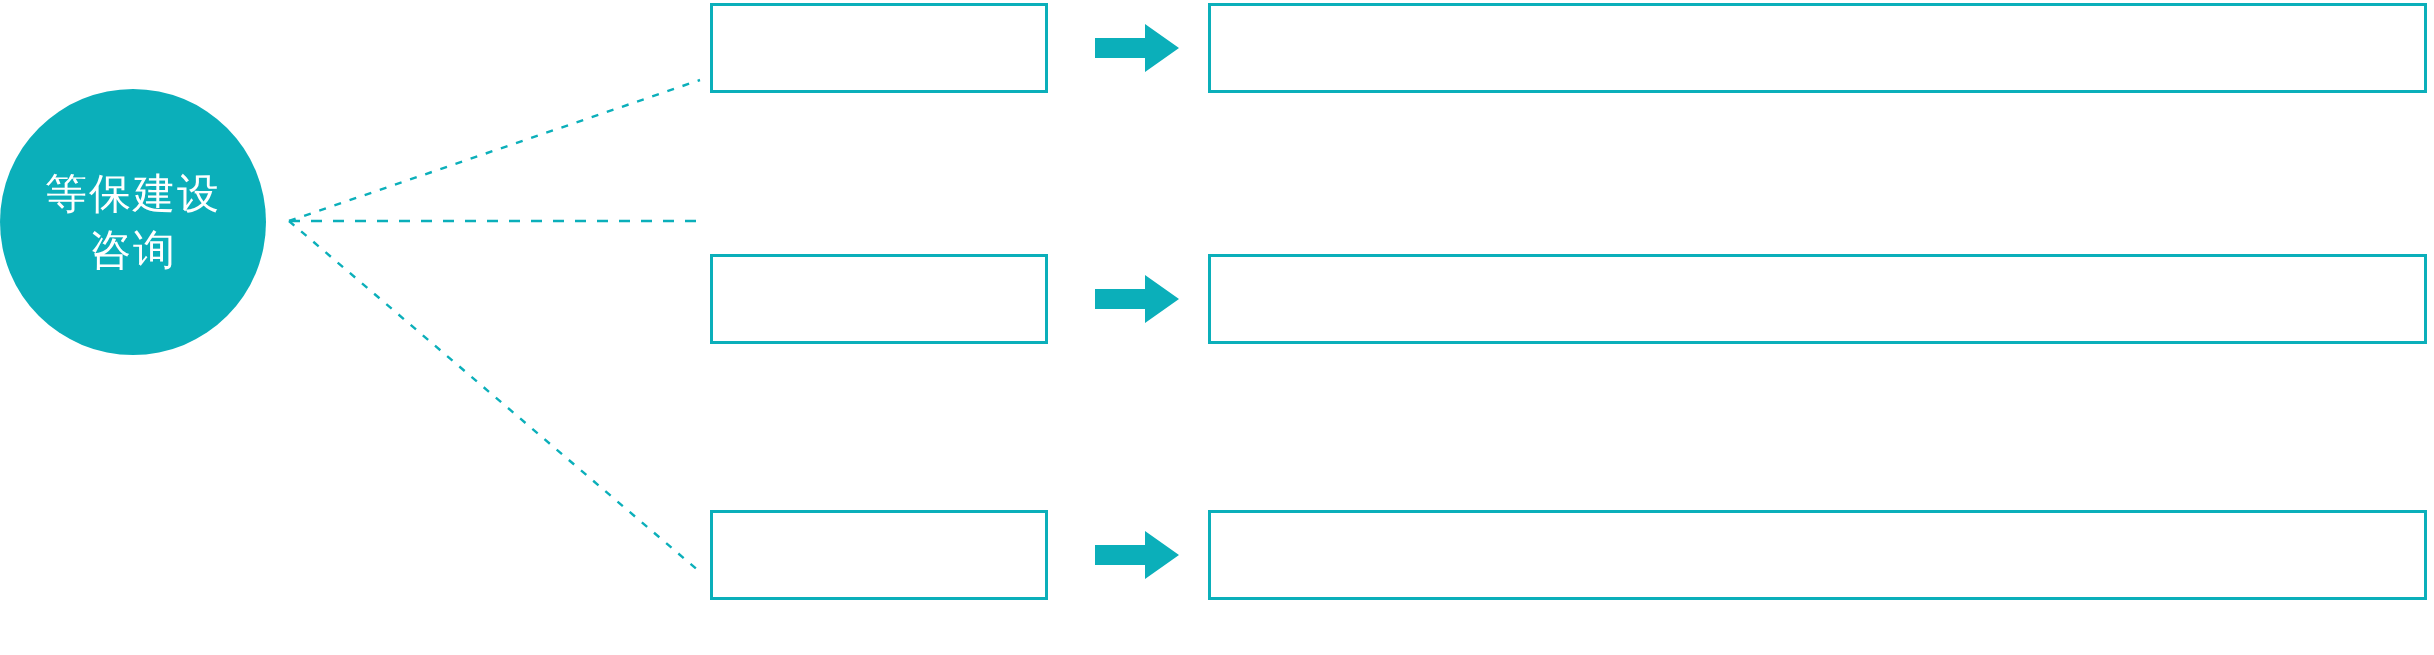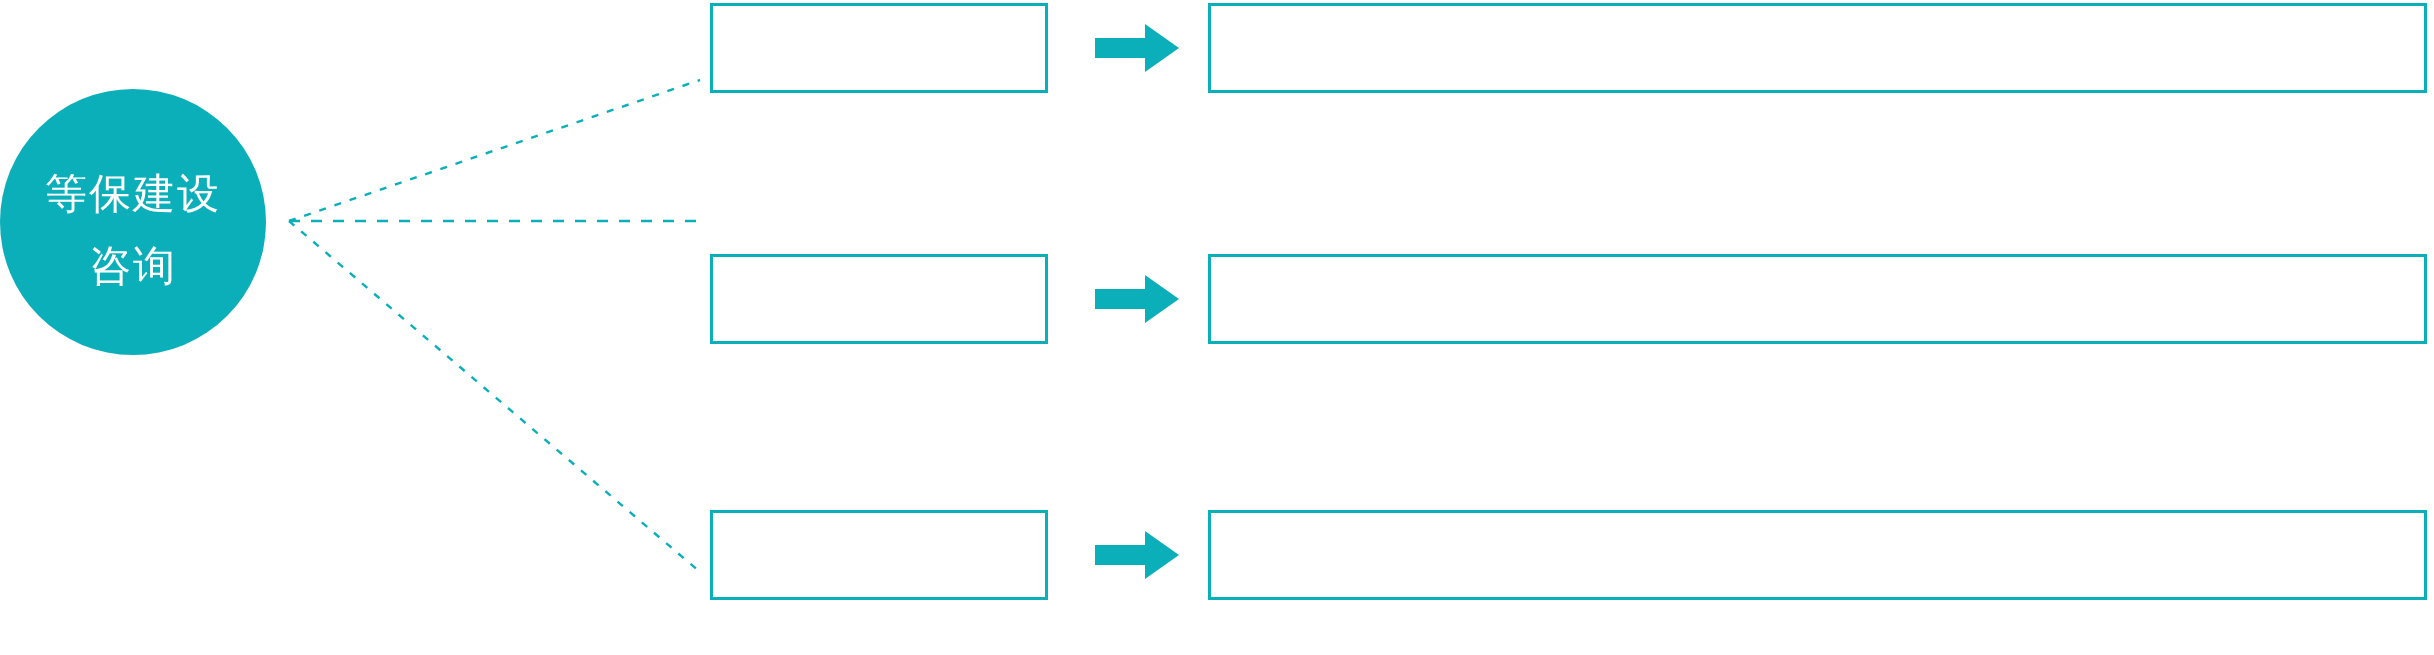--- a/index.html
+++ b/index.html
@@ -40,21 +40,20 @@
     box-sizing: border-box;
   }
   .hub-line {
     color: #ffffff;
     font-size: 42px;
     line-height: 56px;
     letter-spacing: 2px;
     font-weight: 400;
     white-space: nowrap;
     text-align: center;
-    margin-top: 16px;
   }
   
   .box {
     position: absolute;
     box-sizing: border-box;
     border: 3px solid #0BAFBA;
     background: #ffffff;
     display: flex;
     align-items: center;
     justify-content: center;

